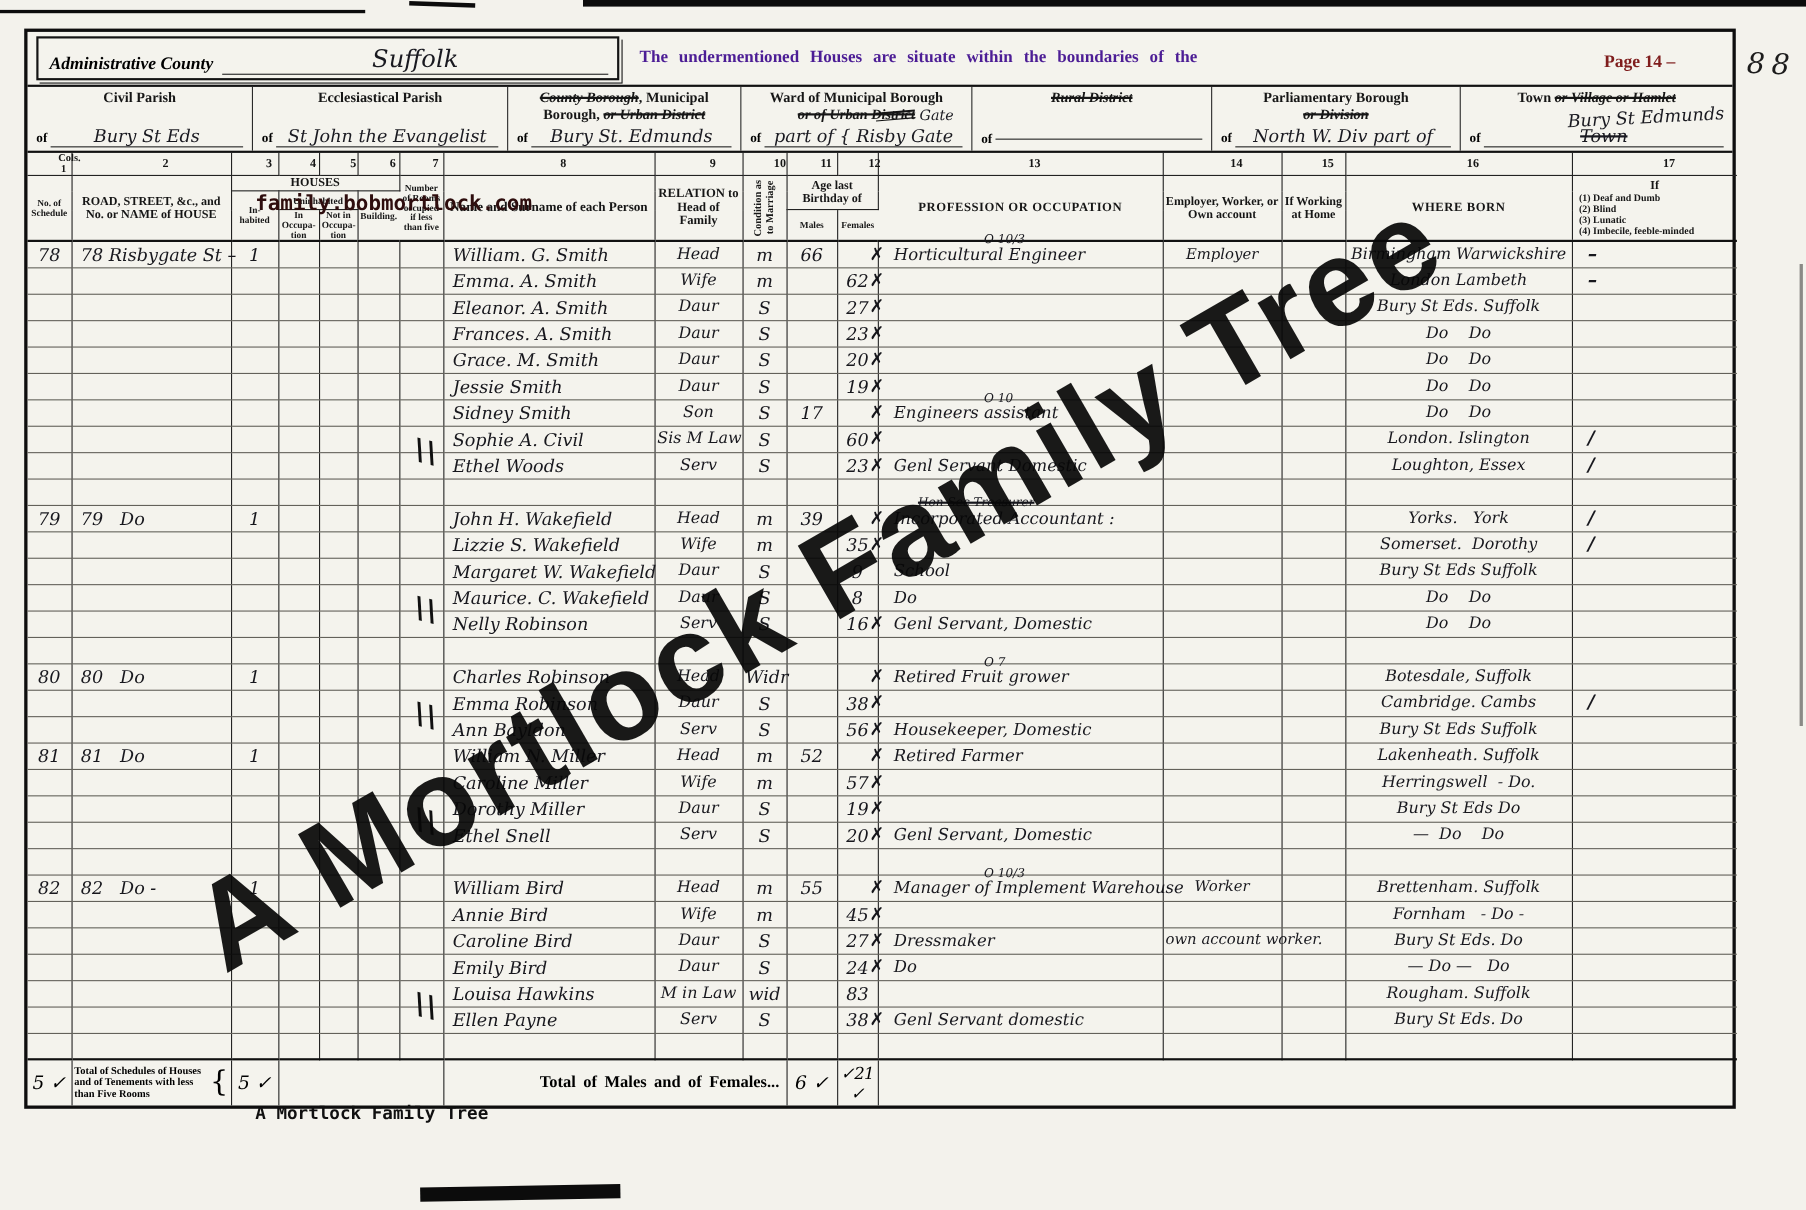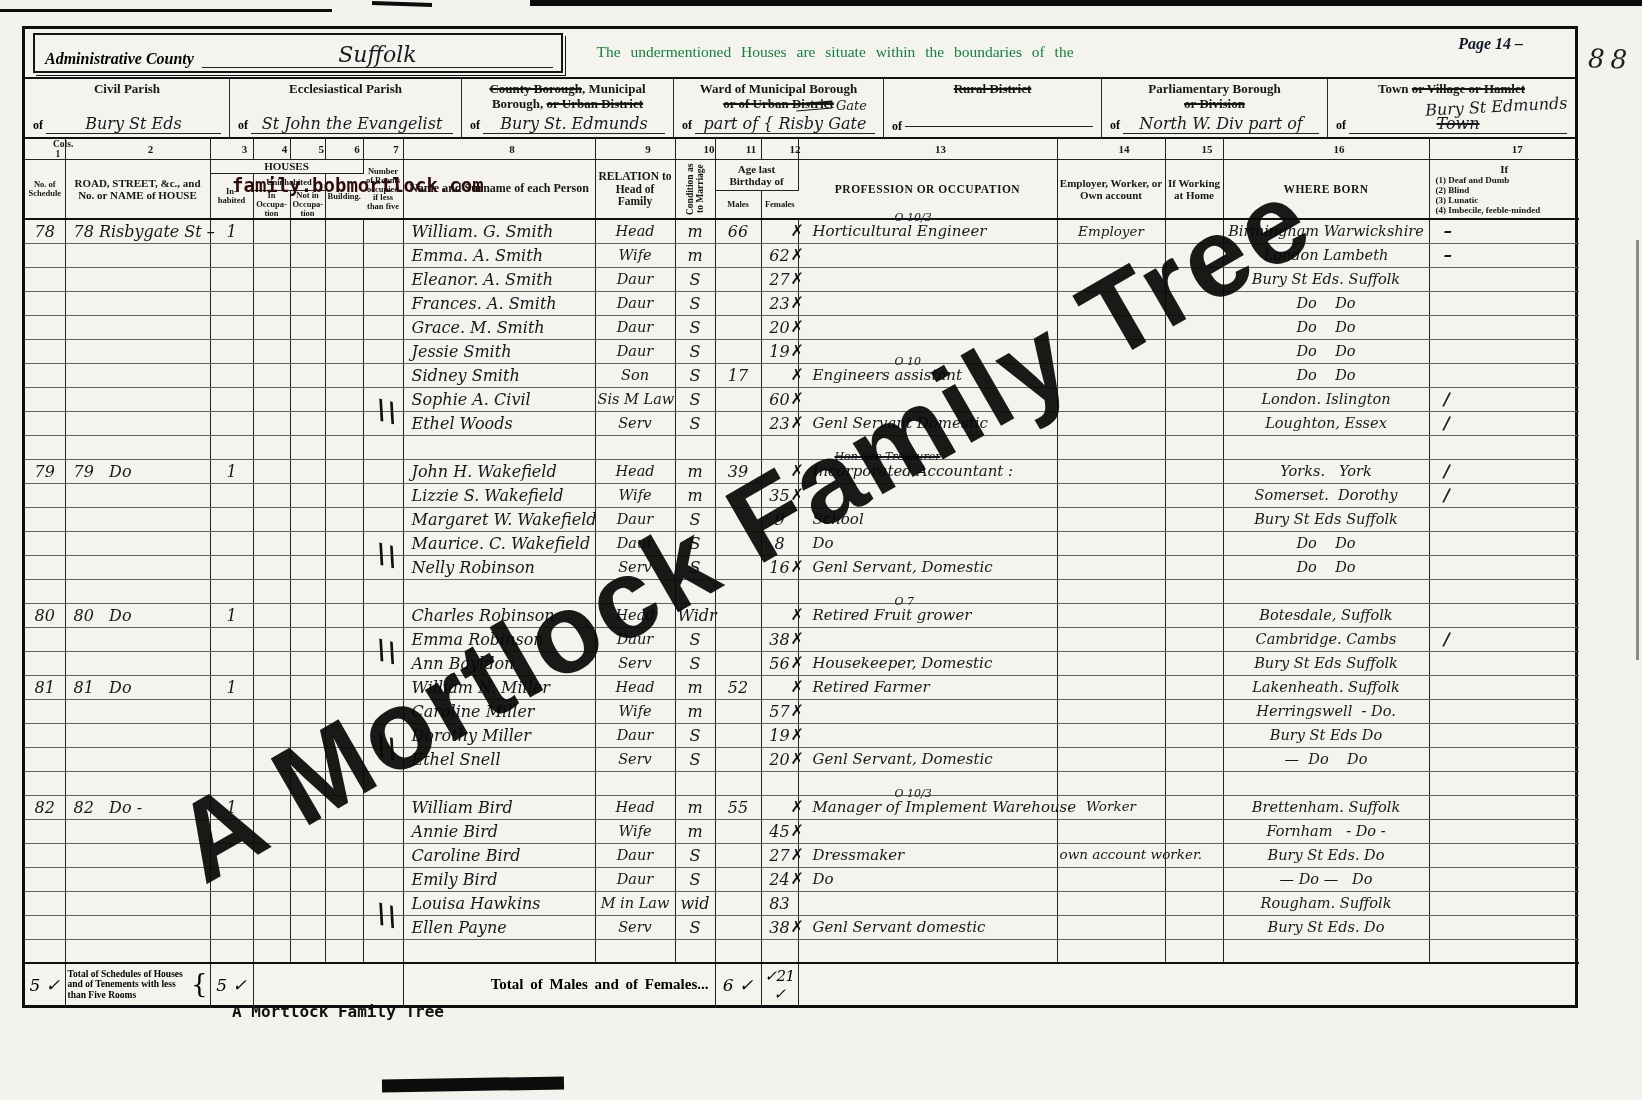--- a/index.html
+++ b/index.html
@@ -16,28 +16,28 @@
 
   .corner-number{position:absolute;left:1588px;top:44px;font:26px "DejaVu Serif",serif;font-style:italic;color:#1c1c1c;letter-spacing:6px;transform:rotate(2deg);}
 
   
   .form{position:absolute;left:22px;top:26px;width:1556px;border:3px solid #0e0e0e;background:#f4f3ed;box-sizing:border-box;}
 
   .band1{position:relative;height:48px;}
   .admin-box{position:absolute;left:8px;top:4px;width:530px;height:40px;border:2px solid #141414;box-shadow:2px 2px 0 0 #f4f3ed, 3px 3px 0 0 #141414;display:flex;align-items:flex-end;padding:0 8px 3px 10px;box-sizing:border-box;}
   .admin-label{font-weight:bold;font-style:italic;font-size:16px;white-space:nowrap;}
   .admin-value{flex:1;margin-left:8px;border-bottom:1.5px solid #222;font:22px "DejaVu Serif",serif;font-style:italic;color:#1a1a20;text-align:center;line-height:1;padding-bottom:1px;}
-  .situate{position:absolute;left:470px;top:14px;width:680px;text-align:center;font-weight:normal;font-size:15.5px;word-spacing:6px;color:#15803d;}
-  .page-num{position:absolute;right:52px;top:6px;font-weight:bold;font-size:16px;color:#0f172a;font-style:italic;}
+  .situate{position:absolute;left:470px;top:14px;width:680px;text-align:center;font-weight:bold;font-size:15.5px;word-spacing:6px;color:#4c1d95;}
+  .page-num{position:absolute;right:52px;top:19px;font-weight:bold;font-size:16px;color:#7f1d1d;}
 
   .band2{position:absolute;left:0;top:48px;width:100%;height:62px;border-top:2px solid #111;border-bottom:2px solid #111;display:flex;box-sizing:border-box;}
   .pbox{position:relative;border-right:1px solid #2a2a2a;text-align:center;padding-top:3px;box-sizing:border-box;}
   .pbox:last-child{border-right:none;}
   .pb-title{font-weight:bold;font-size:13px;line-height:1.12;color:#161616;}
-  .strike{text-decoration:line-through;text-decoration-thickness:2px;}
+  .strike{text-decoration:line-through;text-decoration-thickness:2px;font-style:italic;}
   .of-line{position:absolute;bottom:3px;left:8px;right:8px;display:flex;align-items:center;}
   .of-word{font-size:12px;font-weight:bold;margin-right:3px;}
   .hw{font-family:"DejaVu Serif",serif;font-style:italic;color:#191920;}
   .of-val{flex:1;border-bottom:1.5px solid #222;font-family:"DejaVu Serif",serif;font-style:italic;font-size:16px;color:#191920;white-space:nowrap;line-height:1.05;overflow:visible;}
   .ward-sup{position:absolute;right:16px;bottom:24px;font:italic 13px "DejaVu Serif",serif;white-space:nowrap;}
   .scribble{display:inline-block;width:36px;height:5px;border-top:2px solid #141414;border-bottom:1px solid #141414;transform:rotate(-5deg);margin-right:4px;}
   .town-above{position:absolute;right:8px;bottom:21px;font:italic 16px "DejaVu Serif",serif;transform:rotate(-3deg);white-space:nowrap;}
 
   
   table{border-collapse:collapse;table-layout:fixed;width:100%;}

